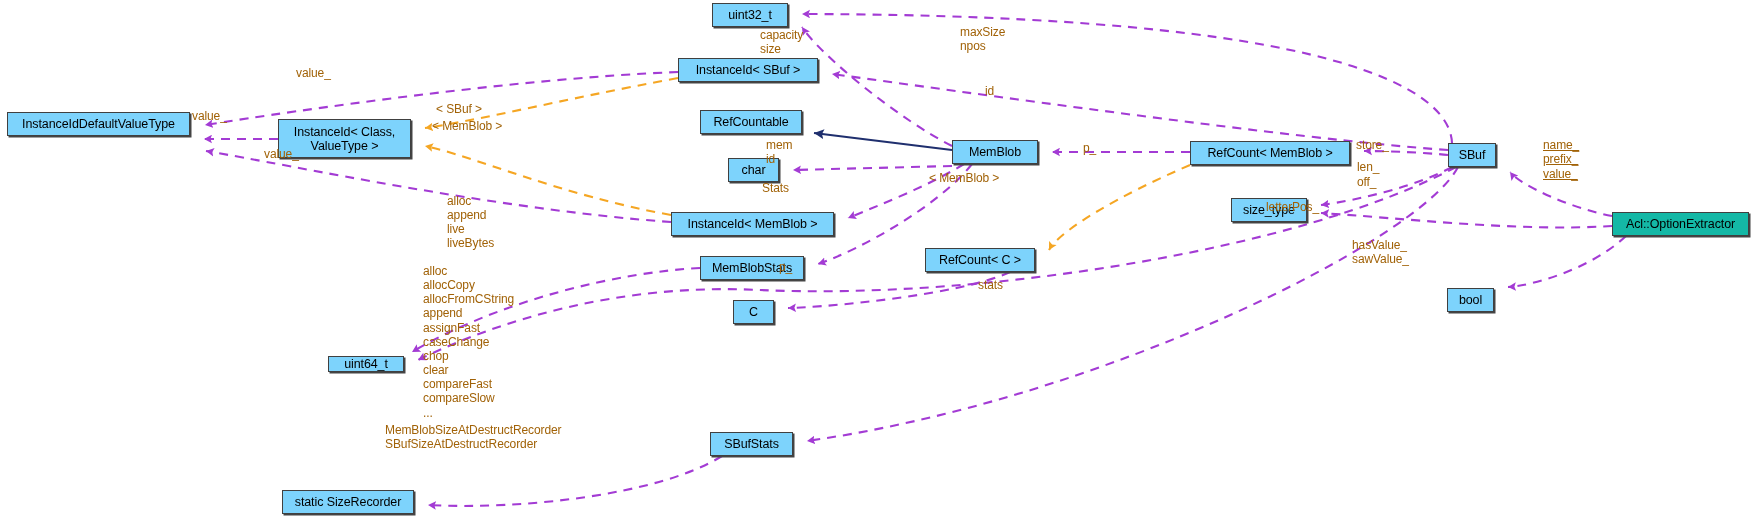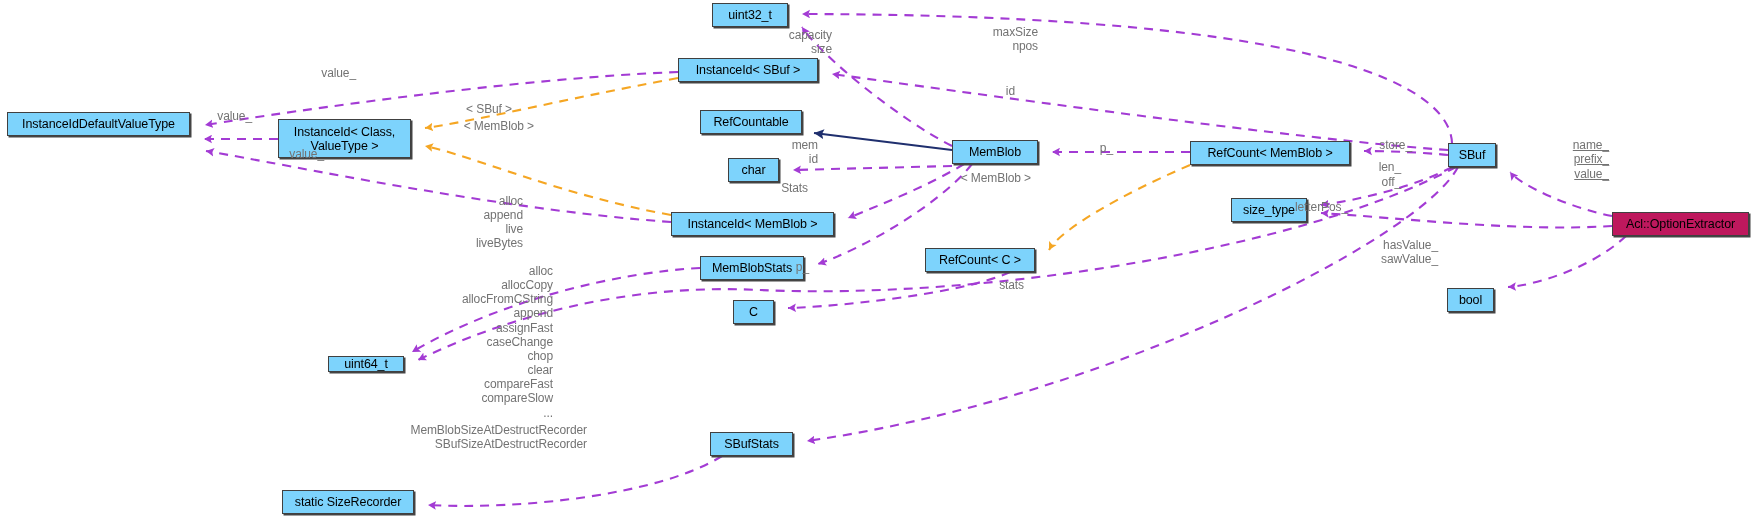--- a/index.html
+++ b/index.html
@@ -32,29 +32,29 @@
     line-height: 1.12;
     display: flex;
     align-items: center;
     justify-content: center;
     text-align: center;
     white-space: pre;
     box-shadow: 1.5px 1.5px 0 0 #444444;
     letter-spacing: -0.1px;
   }
   .node.focus {
-    background: #be185d;
+    background: #14b8a6;
     border: 1px solid #404040;
   }
   .edge-label {
     position: absolute;
     font-size: 12px;
     line-height: 1.0;
-    color: #737373;
-    text-align: right;
+    color: #a16207;
+    text-align: left;
     white-space: pre;
     letter-spacing: -0.1px;
   }
 </style>
 </head>
 <body>
 
 <div id="diagram">
   <svg id="edge-layer" viewBox="0 0 1760 524" xmlns="http://www.w3.org/2000/svg">
     <defs>

